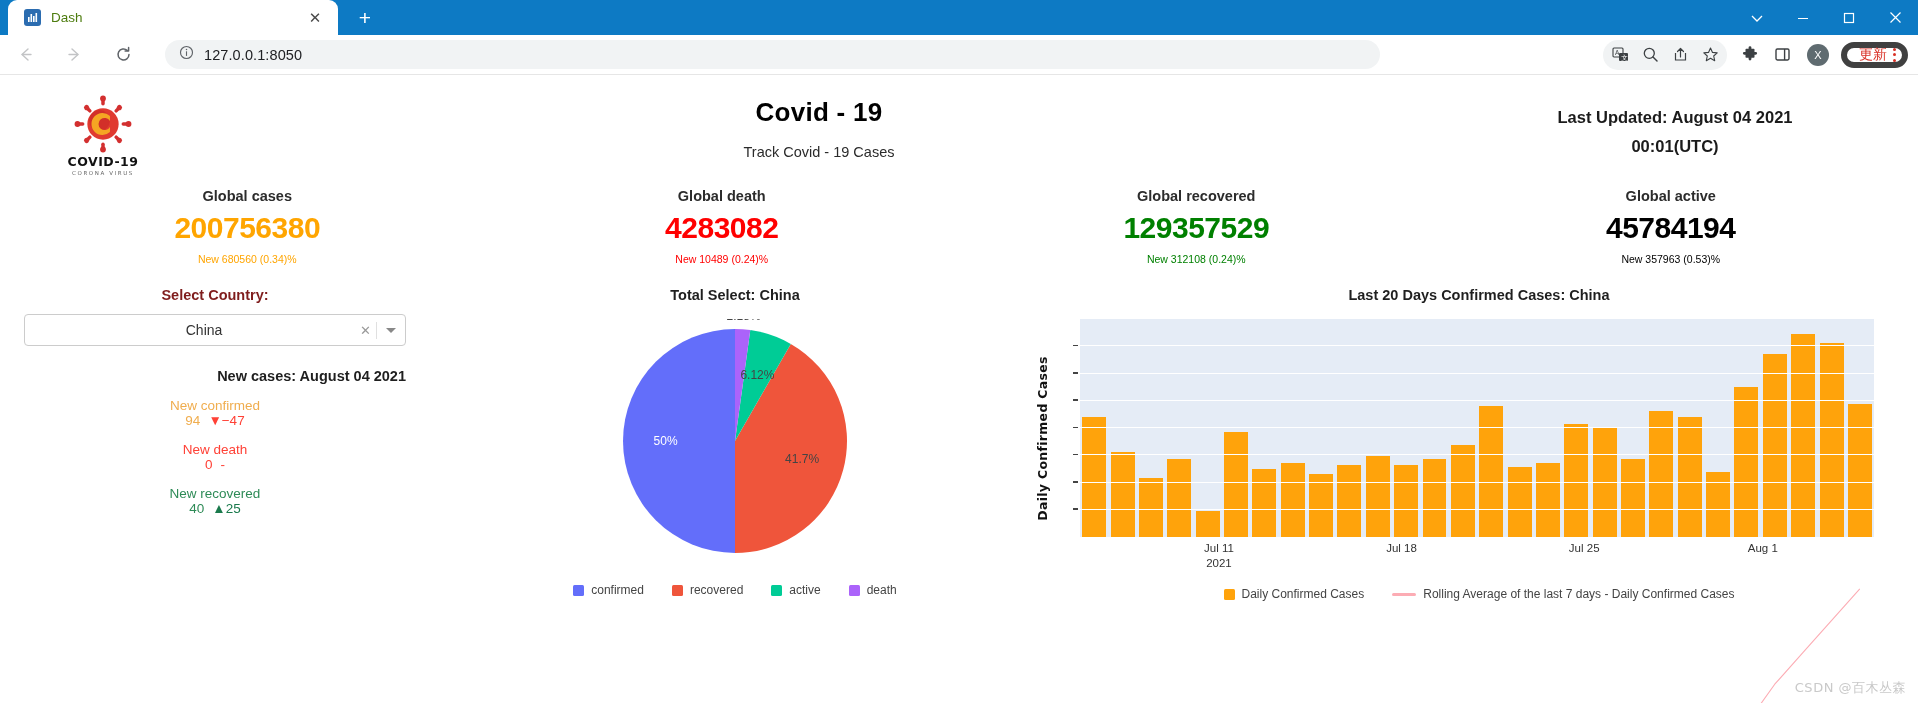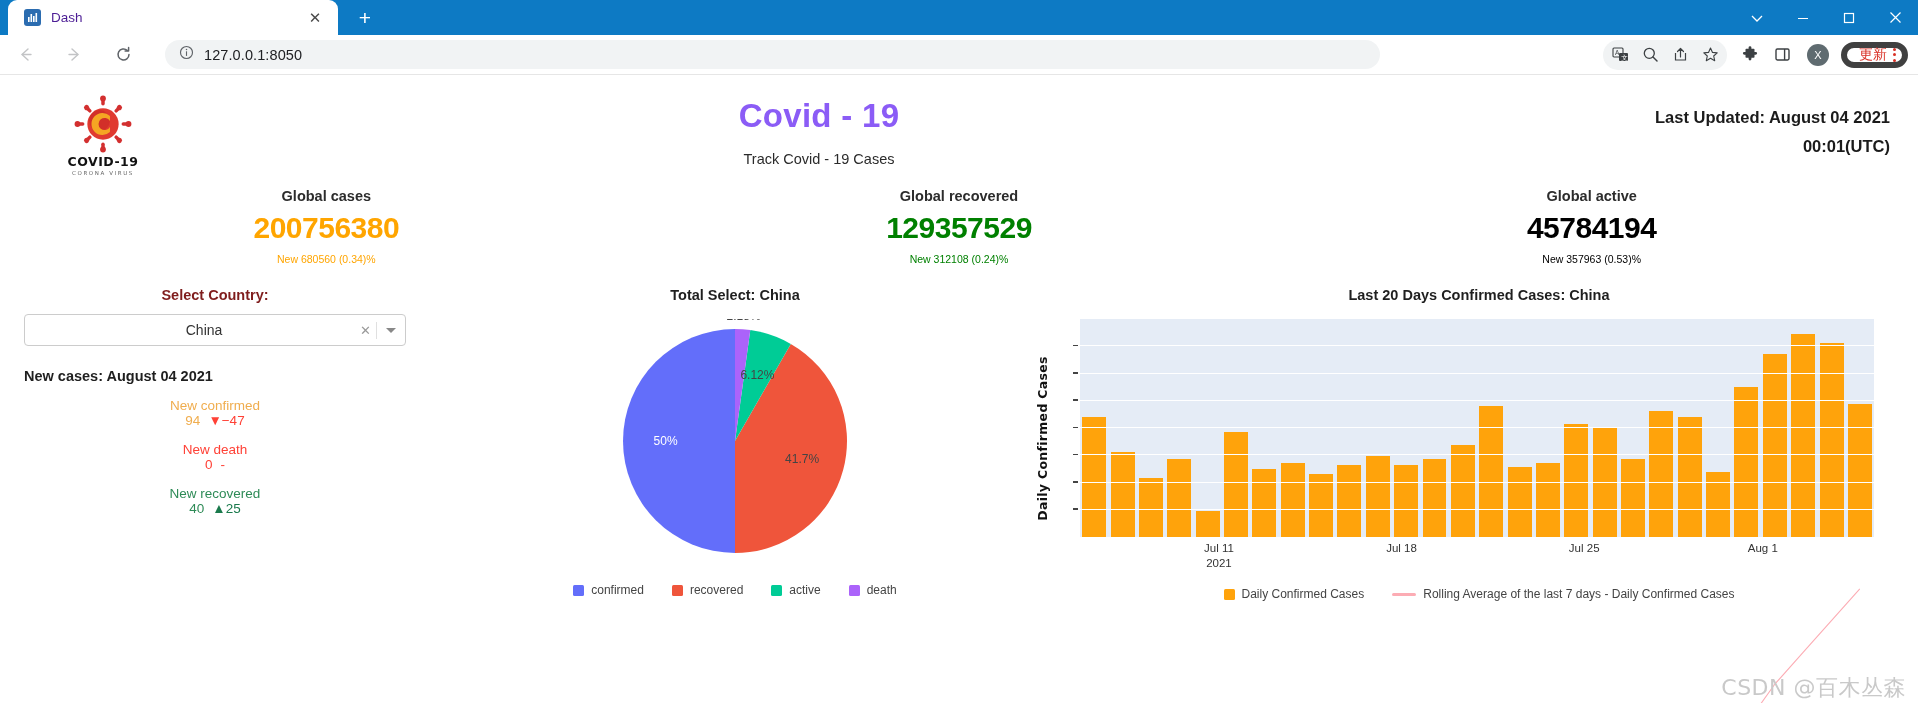--- a/index.html
+++ b/index.html
@@ -20,21 +20,21 @@
     border-radius:9px 9px 0 0; display:flex; align-items:center;
     padding:0 12px 0 16px; gap:10px; position:relative;
     margin-left:8px;
   }
   .tab-favicon{
     width:17px; height:17px; border-radius:3px;
     background:#2b6cb0; display:flex; align-items:center; justify-content:center;
     flex:0 0 auto;
   }
   .tab-favicon svg{ display:block; }
-  .tab-title{ font-size:13.5px; color:#4c1d95; flex:1; white-space:nowrap; overflow:hidden; }
+  .tab-title{ font-size:13.5px; color:#4d7c0f; flex:1; white-space:nowrap; overflow:hidden; }
   .tab-close{
     width:22px; height:22px; display:flex; align-items:center; justify-content:center;
     color:#4a4a4a; font-size:15px; line-height:1; border-radius:50%;
   }
   .newtab{
     width:34px; height:30px; display:flex; align-items:center; justify-content:center;
     color:#ffffff; font-size:21px; line-height:1; margin-left:10px; margin-bottom:3px;
   }
   .win-controls{
     position:absolute; right:0; top:0; height:35px; display:flex; align-items:center;
@@ -86,24 +86,24 @@
   .page{ position:relative; height:628px; background:#fff; }
 
   .hdr{ display:flex; align-items:flex-start; padding:14px 28px 0 28px; }
   .logo-wrap{ width:150px; flex:0 0 auto; display:flex; justify-content:center; padding-top:6px; }
   .logo{ width:86px; text-align:center; }
   .logo-virus{ width:58px; height:58px; margin:0 auto; display:block; }
   .logo-txt{ font-size:12.5px; font-weight:bold; letter-spacing:.5px; color:#111; margin-top:1px; font-family:"DejaVu Sans", sans-serif;}
   .logo-sub{ font-size:5.5px; letter-spacing:1.6px; color:#666; margin-top:1px; font-family:"DejaVu Sans", sans-serif;}
 
   .title-block{ flex:1; text-align:center; padding-top:8px; }
-  .main-title{ font-size:33px; font-weight:bold; color:#8b5cf6; letter-spacing:.3px; }
+  .main-title{ font-size:26px; font-weight:bold; color:#000000; letter-spacing:.3px; }
   .sub-title{ font-size:14.5px; color:#2b2b2b; margin-top:16px; }
 
-  .updated{ width:430px; flex:0 0 auto; text-align:right; padding-top:14px; }
+  .updated{ width:430px; flex:0 0 auto; text-align:center; padding-top:14px; }
   .updated div{ font-size:16.5px; font-weight:bold; color:#1b1b1b; line-height:1.75; }
 
   
   .stats{ display:flex; margin-top:12px; padding:0 10px; }
   .stat{ flex:1; text-align:center; }
   .stat-label{ font-size:14.5px; color:#2c2c2c; font-weight:bold; }
   .stat-value{ font-size:30px; font-weight:bold; margin-top:7px; letter-spacing:-.5px; }
   .stat-new{ font-size:10.5px; margin-top:8px; }
 
   
@@ -118,21 +118,21 @@
     background:#fff; display:flex; align-items:center; position:relative;
   }
   .select-val{ flex:1; text-align:center; font-size:14px; color:#333; padding-left:28px; }
   .select-clear{ font-size:13px; color:#999; padding:0 5px; }
   .select-sep{ width:1px; height:17px; background:#e0e0e0; }
   .caret{
     width:0;height:0;border-left:5px solid transparent;border-right:5px solid transparent;
     border-top:5px solid #888; margin:0 9px;
   }
 
-  .newcases-title{ text-align:left; font-size:14.5px; font-weight:bold; color:#1f1f1f; margin-top:22px; }
+  .newcases-title{ text-align:right; font-size:14.5px; font-weight:bold; color:#1f1f1f; margin-top:22px; }
   .nc-block{ text-align:center; margin-top:14px; }
   .nc-label{ font-size:13.5px; }
   .nc-vals{ font-size:13.5px; }
   .nc-vals .delta{ margin-left:8px; }
 
   
   .chart-title{ text-align:center; font-size:14.5px; font-weight:bold; color:#1f1f1f; }
   .pie-area{ position:relative; height:258px; margin-top:16px; }
   .pie-svg{ display:block; margin:0 auto; }
   .pie-legend,.bar-legend{
@@ -157,21 +157,21 @@
   .gridline{ position:absolute; left:0; right:0; height:1px; background:#ffffff; }
   .ytick{ position:absolute; left:-7px; width:5px; height:1.5px; background:#444; }
   .bars{ position:absolute; left:0; right:0; bottom:0; top:0; display:flex; align-items:flex-end; }
   .bar{ flex:1; background:#ffa30b; margin:0 2.2px; }
   .avgline{ position:absolute; left:0; top:0; right:0; bottom:0; overflow:visible; }
   .xaxis{ margin-left:34px; margin-right:44px; position:relative; height:44px; }
   .xtick-label{ position:absolute; font-size:11.5px; color:#333; text-align:center; transform:translateX(-50%); white-space:nowrap; }
   .xtick-label .yr{ display:block; margin-top:3px; }
 
   .watermark{
-    position:absolute; right:12px; bottom:0; font-size:22px; color:#c9c9c9;
+    position:absolute; right:12px; bottom:6px; font-size:13px; color:#c9c9c9;
     letter-spacing:.5px; font-family:"DejaVu Sans", sans-serif;
   }
 </style>
 </head>
 <body>
 
 <div class="browser-titlebar">
   <div class="tab">
     <span class="tab-favicon">
       <svg width="11" height="11" viewBox="0 0 11 11">
@@ -332,20 +332,25 @@
       <div>Last Updated: August 04 2021</div>
       <div>00:01(UTC)</div>
     </div>
   </div>
 
   <div class="stats">
     <div class="stat">
       <div class="stat-label">Global cases</div>
       <div class="stat-value" id="sv0" style="color: rgb(255, 165, 0);">200756380</div>
       <div class="stat-new" id="sn0" style="color: rgb(255, 165, 0);">New 680560 (0.34)%</div>
+    </div>
+    <div class="stat">
+      <div class="stat-label">Global death</div>
+      <div class="stat-value" id="sv1" style="color: rgb(255, 0, 0);">4283082</div>
+      <div class="stat-new" id="sn1" style="color: rgb(255, 0, 0);">New 10489 (0.24)%</div>
     </div>
     <div class="stat">
       <div class="stat-label">Global recovered</div>
       <div class="stat-value" id="sv2" style="color: rgb(0, 128, 0);">129357529</div>
       <div class="stat-new" id="sn2" style="color: rgb(0, 128, 0);">New 312108 (0.24)%</div>
     </div>
     <div class="stat">
       <div class="stat-label">Global active</div>
       <div class="stat-value" id="sv3" style="color: rgb(0, 0, 0);">45784194</div>
       <div class="stat-new" id="sn3" style="color: rgb(0, 0, 0);">New 357963 (0.53)%</div>

